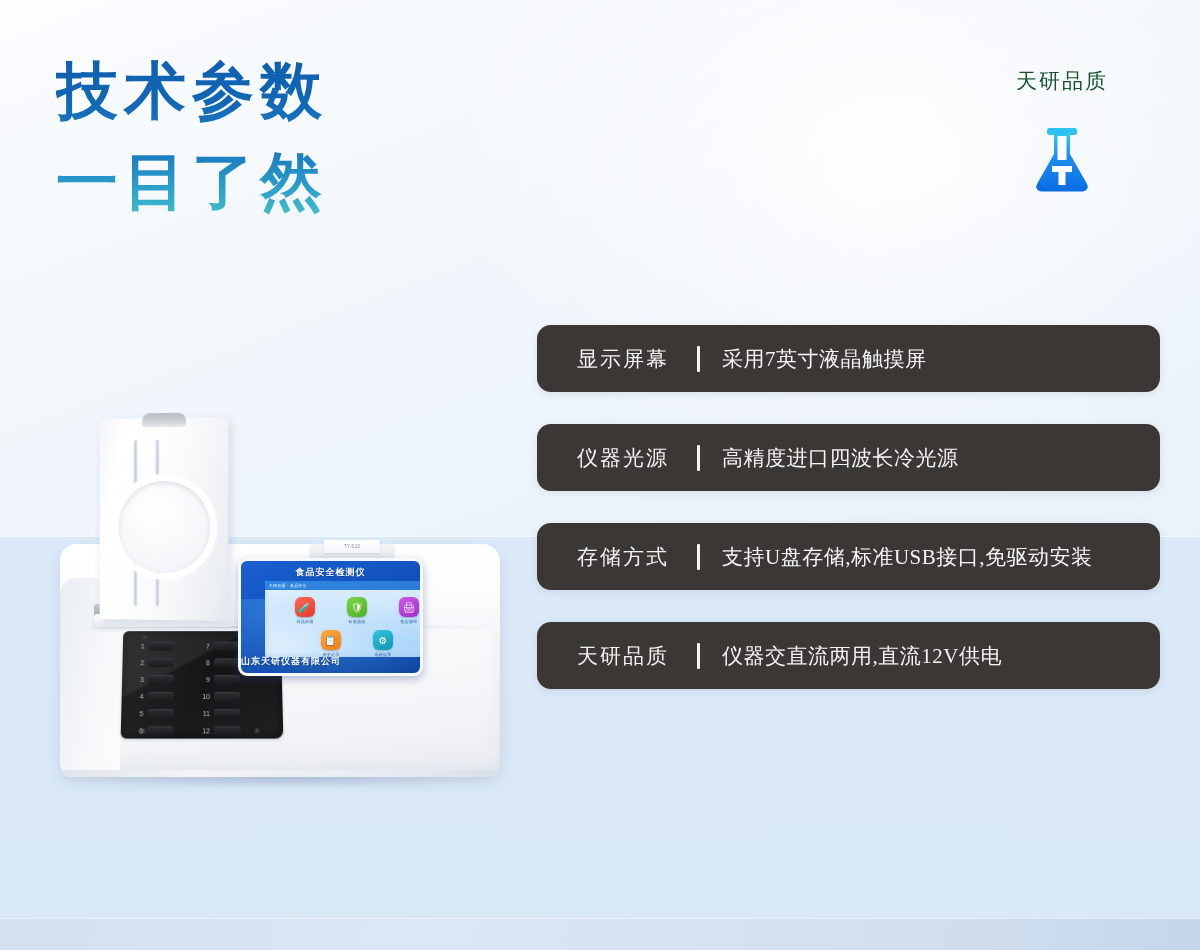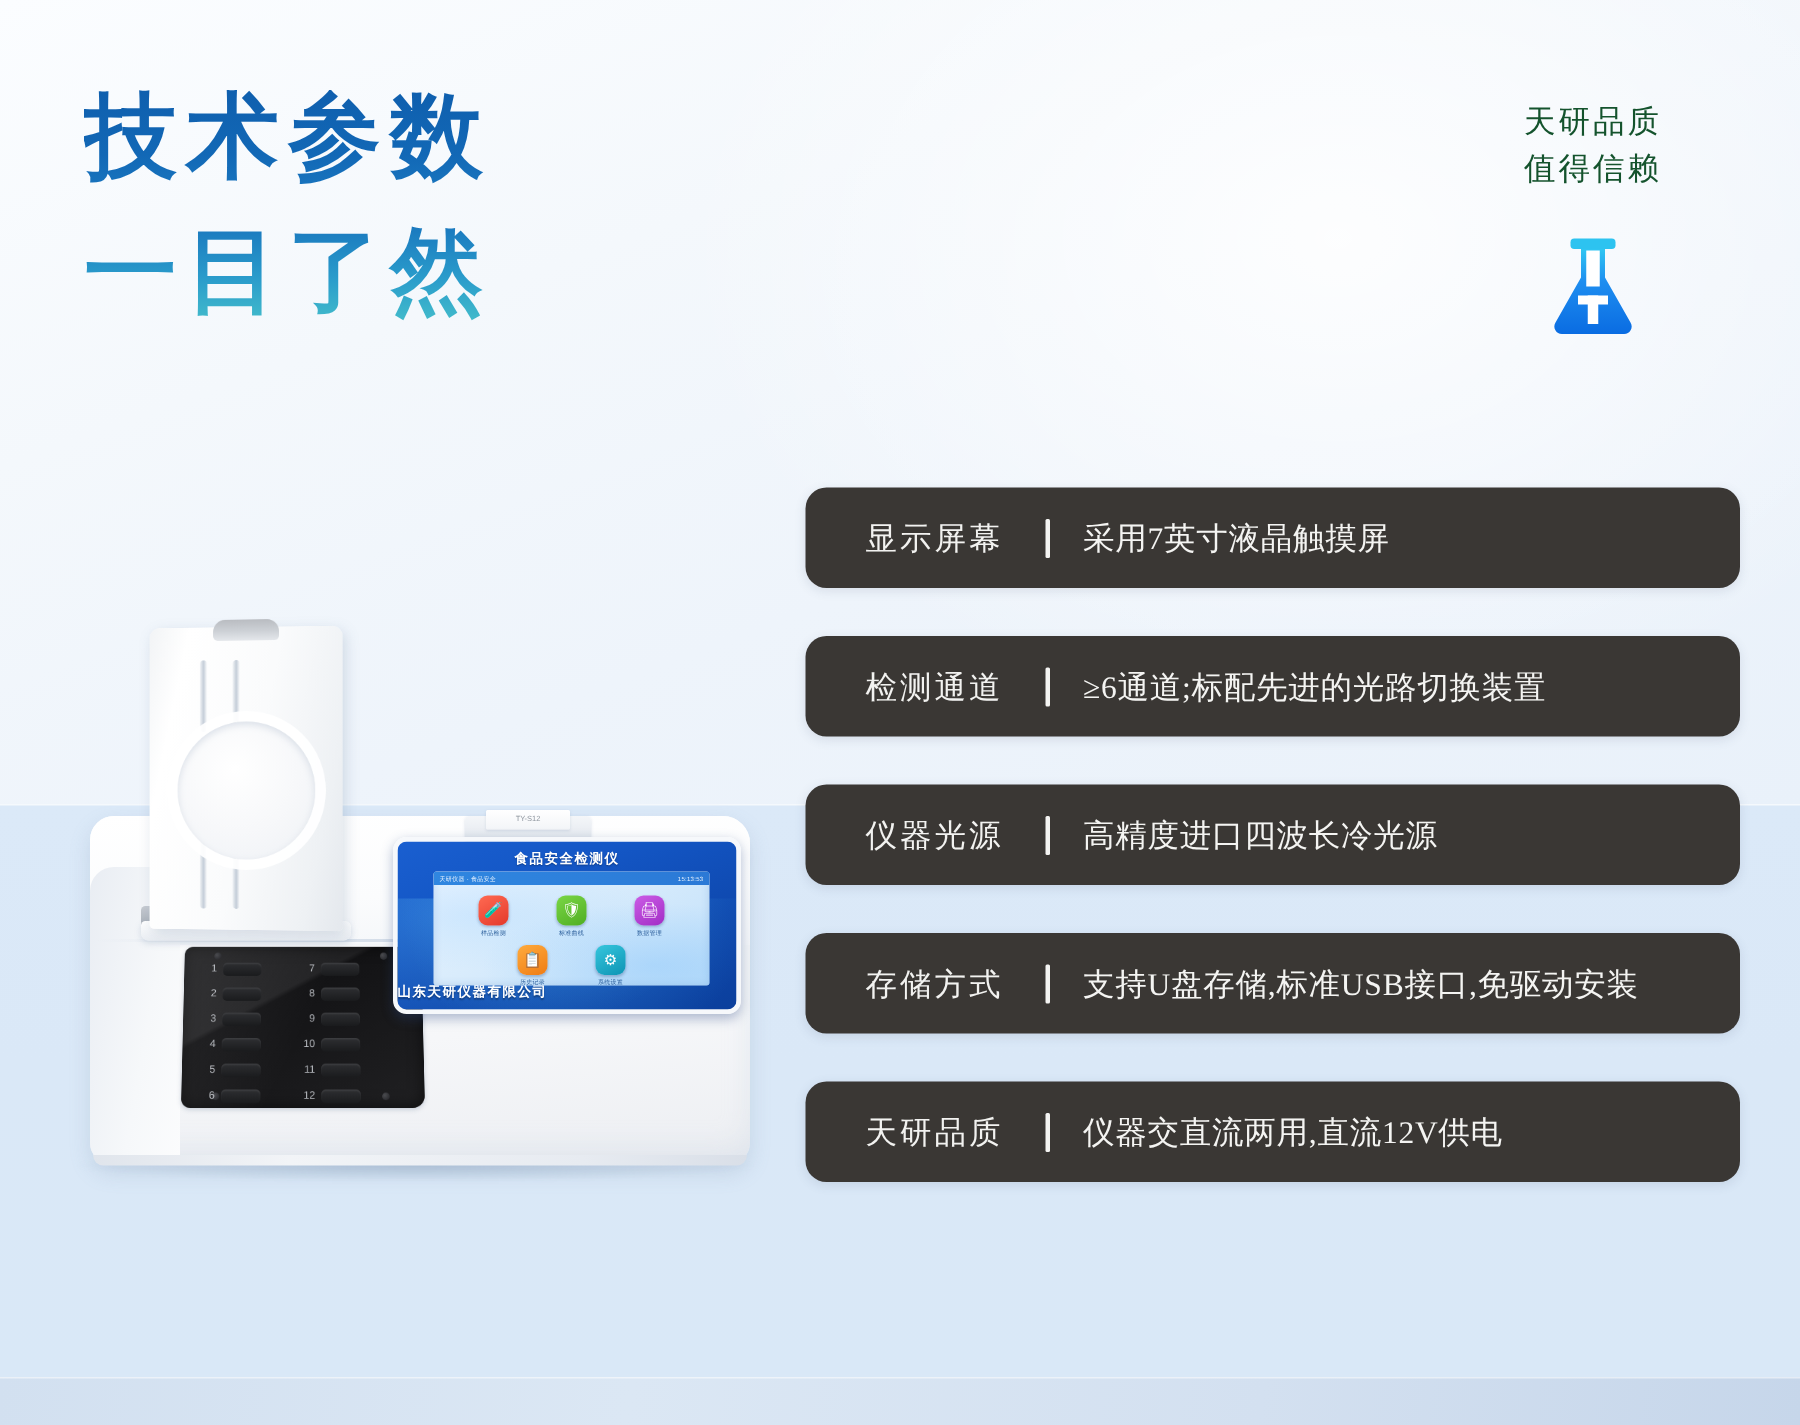--- a/index.html
+++ b/index.html
@@ -196,21 +196,21 @@
     box-shadow:0 2px 4px rgba(120,145,175,.25);
   }
   .hinge{
     position:absolute; left:48px; top:186px; width:10px; height:18px;
     background:linear-gradient(180deg,#c6cbd2,#9ea5ae);
     border-radius:3px;
   }
 
   
   .panel{
-    position:absolute; left:216px; top:140px; width:232px; height:118px;
+    position:absolute; left:192px; top:140px; width:185px; height:118px;
     background:linear-gradient(160deg,#1a5fd0 0%,#1457c6 28%,#0e48ae 66%,#0b3f9c 100%);
     border-radius:9px;
     box-shadow:0 3px 8px rgba(40,70,130,.35);
     overflow:hidden;
     border:3px solid #f6f8fb;
   }
   .panel-arcs{
     position:absolute; left:-20px; bottom:-56px; width:280px; height:130px;
     background:
       radial-gradient(ellipse at 50% 0%,rgba(90,200,255,.30) 0%,rgba(90,200,255,0) 60%),
@@ -292,21 +292,20 @@
 <div class="bg-floor"></div>
 <div class="bg-glow"></div>
 
 <div class="headline">
   <div class="line line1">技术参数</div>
   <div class="line line2">一目了然</div>
 </div>
 
 <div class="brand">
   <div class="bline">天研品质</div>
-  <div class="bline">值得信赖</div>
   <div class="flask">
     <svg width="64" height="70" viewBox="0 0 64 70">
       <defs>
         <linearGradient id="fg" x1="0" y1="0" x2="0" y2="1">
           <stop offset="0%" stop-color="#2fc6f2"></stop>
           <stop offset="38%" stop-color="#1e8ef0"></stop>
           <stop offset="100%" stop-color="#0a6ce2"></stop>
         </linearGradient>
       </defs>
       <rect x="17" y="3" width="30" height="7" rx="2.5" fill="#2dc3f0"></rect>
@@ -316,25 +315,20 @@
       <rect x="28.5" y="41" width="7" height="19" fill="#ffffff"></rect>
     </svg>
   </div>
 </div>
 
 <div class="specs">
   <div class="spec-row">
     <div class="spec-label">显示屏幕</div>
     <div class="spec-div"></div>
     <div class="spec-value">采用7英寸液晶触摸屏</div>
-  </div>
-  <div class="spec-row">
-    <div class="spec-label">检测通道</div>
-    <div class="spec-div"></div>
-    <div class="spec-value">≥6通道;标配先进的光路切换装置</div>
   </div>
   <div class="spec-row">
     <div class="spec-label">仪器光源</div>
     <div class="spec-div"></div>
     <div class="spec-value">高精度进口四波长冷光源</div>
   </div>
   <div class="spec-row">
     <div class="spec-label">存储方式</div>
     <div class="spec-div"></div>
     <div class="spec-value">支持U盘存储,标准USB接口,免驱动安装</div>

